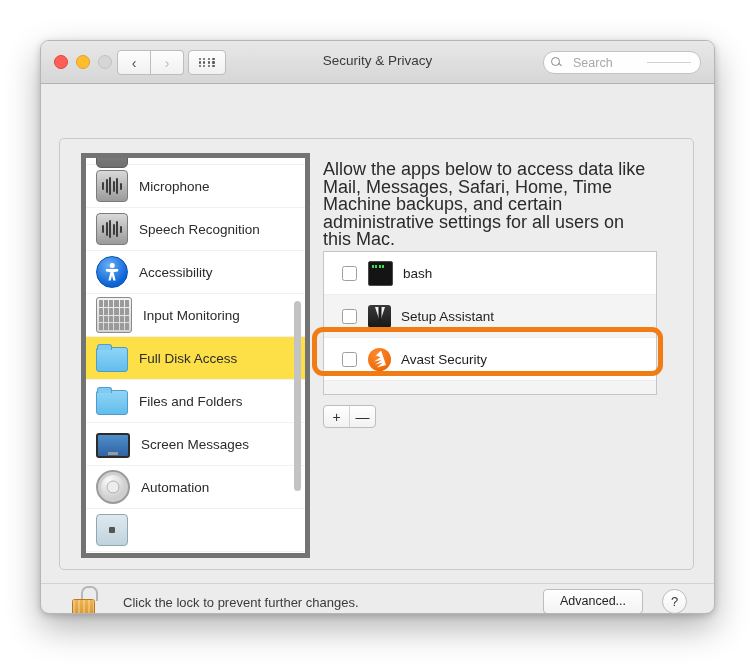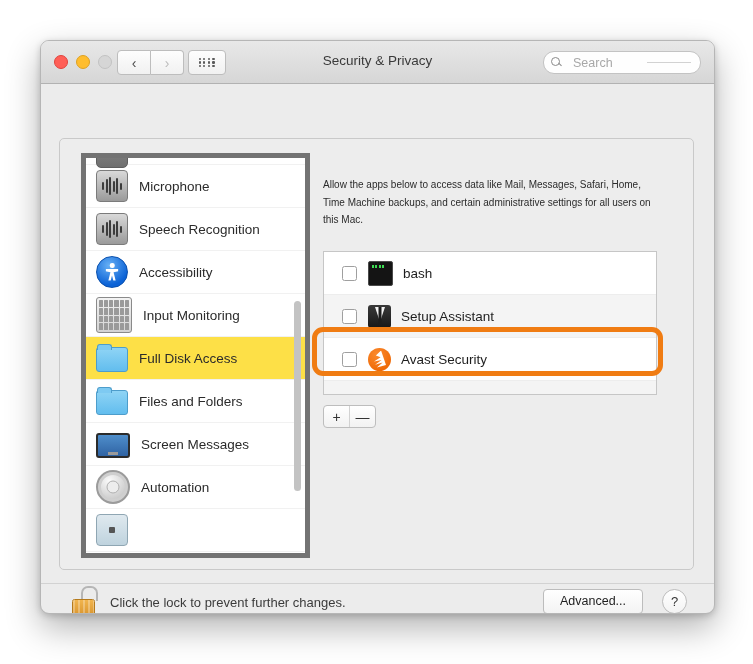--- a/index.html
+++ b/index.html
@@ -210,22 +210,22 @@
   }
   .sb-thumb {
     position: absolute; right: 2px; top: 143px;
     width: 7px; height: 190px;
     background: #c3c3c3; border-radius: 4px;
   }
 
   
   .rpane { position: absolute; left: 252px; top: 15px; width: 360px; }
   .desc {
-    font-size: 10px; color: #2b2b2b; line-height: 17.5px;
-    width: 334px; margin: 23px 0 0 12px;
+    font-size: 18px; color: #2b2b2b; line-height: 17.5px;
+    width: 334px; margin: 8px 0 0 12px;
   }
   .applist {
     position: absolute; left: 12px; top: 98px;
     width: 332px; height: 142px;
     background: #ffffff;
     border: 1px solid #c6c6c6;
     overflow: hidden;
   }
   .arow {
     display: flex; align-items: center;
@@ -302,21 +302,21 @@
   .lock .body {
     position: absolute; left: 0; top: 13px;
     width: 21px; height: 21px; border-radius: 2.5px;
     background: linear-gradient(to bottom,#f0b44e,#d18a23);
     border: 1px solid #b57a1c;
   }
   .lock .body::after {
     content: ""; position: absolute; left: 0; top: 0; right: 0; bottom: 0;
     background: repeating-linear-gradient(to right, rgba(255,255,255,0.28) 0 2px, transparent 2px 5px);
   }
-  .lockmsg { position: absolute; left: 69px; top: 11px; font-size: 13px; color: #3b3b3b; }
+  .lockmsg { position: absolute; left: 82px; top: 11px; font-size: 13px; color: #3b3b3b; }
   .advbtn {
     position: absolute; right: 71px; top: 5px;
     padding: 0 16px; height: 23px; line-height: 22px;
     font-size: 12.5px; color: #1e1e1e;
     background: linear-gradient(to bottom,#ffffff,#f3f3f3);
     border: 1px solid #bcbcbc; border-radius: 4px;
   }
   .helpbtn {
     position: absolute; right: 27px; top: 5px;
     width: 23px; height: 23px; border-radius: 50%;

